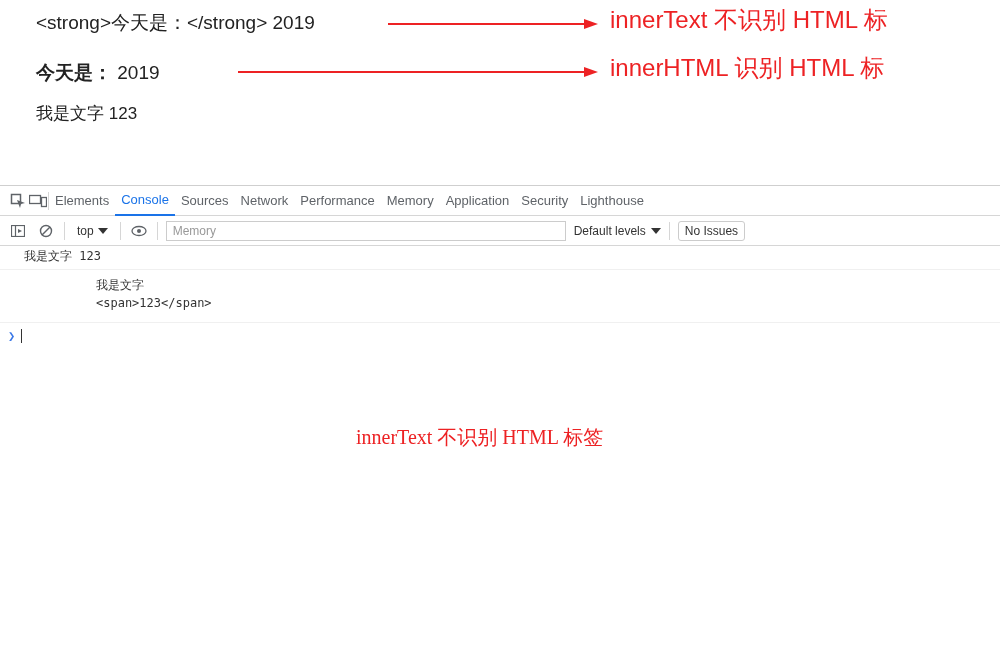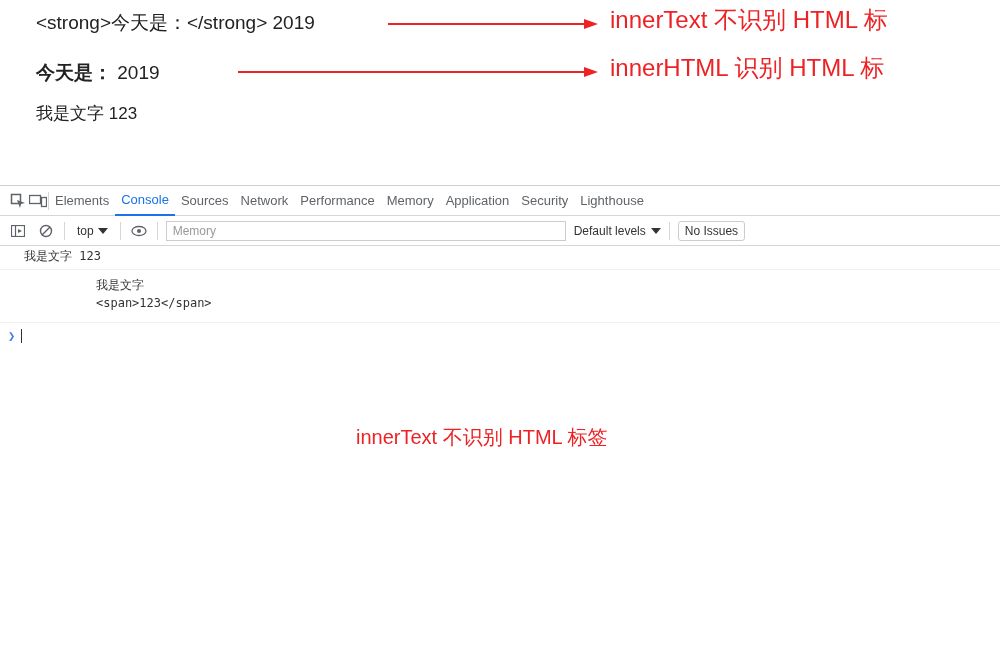--- a/index.html
+++ b/index.html
@@ -156,20 +156,21 @@
       width: 1px;
       height: 14px;
       background: #333;
     }
     .center-red {
       position: absolute;
       left: 356px;
       top: 424px;
       color: #ed2224;
       font-size: 20px;
+      font-family: Liberation Serif, serif;
     }
     .tri-down {
       display: inline-block;
       width: 0; height: 0;
       border-left: 5px solid transparent;
       border-right: 5px solid transparent;
       border-top: 6px solid #333;
       vertical-align: middle;
     }
   </style>

